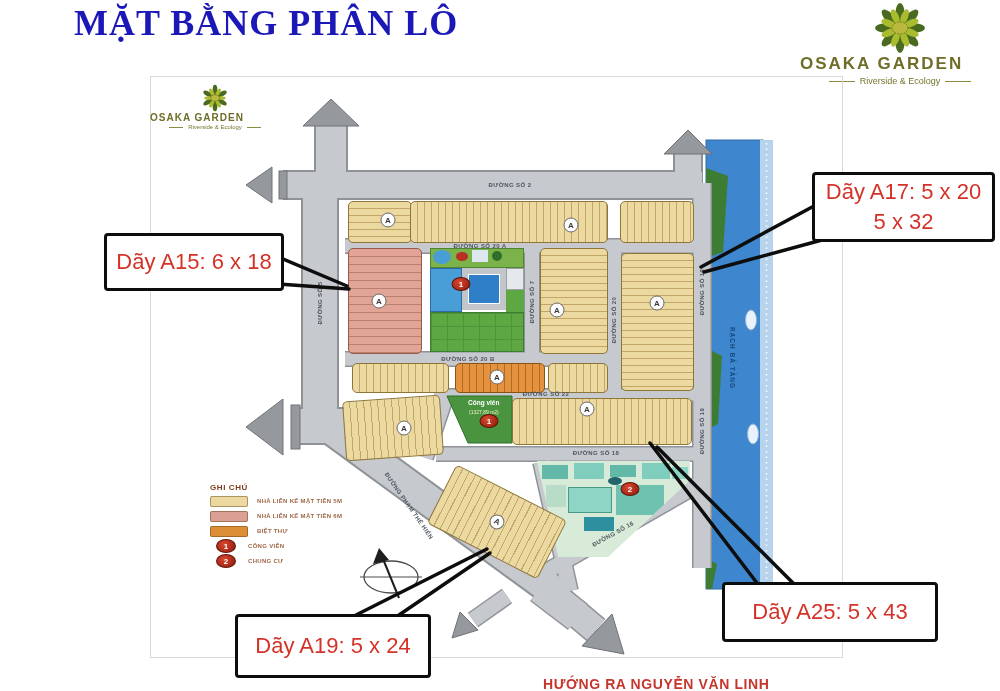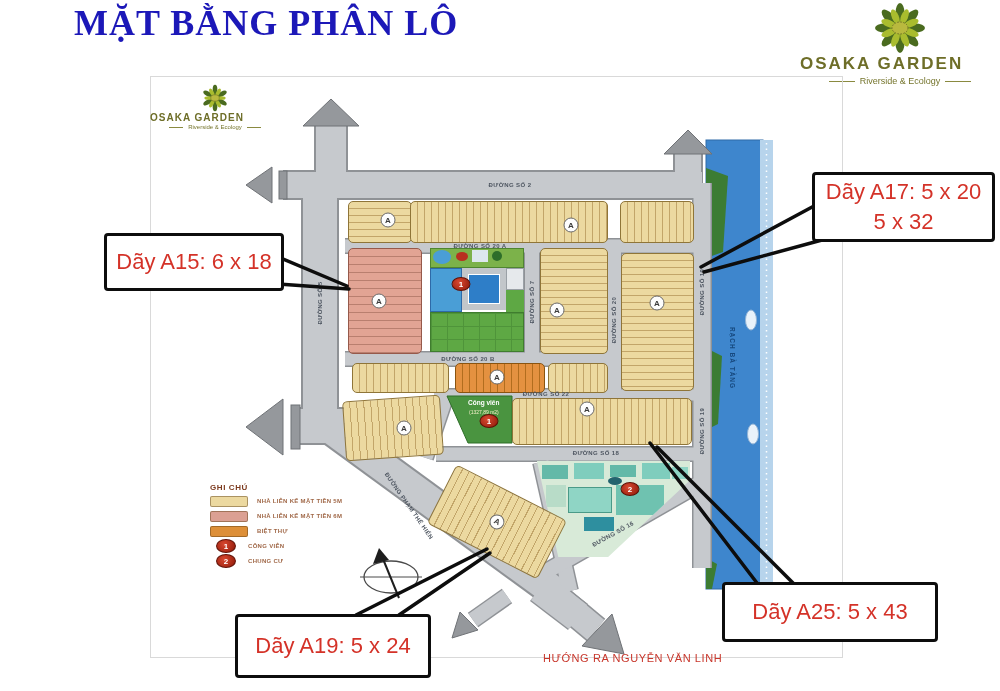--- a/index.html
+++ b/index.html
@@ -42,21 +42,21 @@
           color:#fff;font-size:8px;font-weight:bold;display:flex;align-items:center;justify-content:center;
           transform:translate(-50%,-50%);}
   
   .street{position:absolute;z-index:4;font-size:6px;font-weight:bold;color:#4d5560;letter-spacing:.4px;
           white-space:nowrap;transform:translate(-50%,-50%);}
   .rot-ccw{transform:translate(-50%,-50%) rotate(-90deg);}
   .river-label{position:absolute;z-index:4;font-size:6.5px;font-weight:bold;color:#17497f;letter-spacing:1px;
           white-space:nowrap;transform:translate(-50%,-50%) rotate(90deg);}
   .park-name{position:absolute;z-index:4;color:#ffffff;font-size:6.5px;font-weight:bold;white-space:nowrap;}
   .park-area{position:absolute;z-index:4;color:#f4efc8;font-size:5px;white-space:nowrap;}
-  .exit-label{position:absolute;z-index:4;font-size:11px;font-weight:normal;color:#c8362b;letter-spacing:.6px;white-space:nowrap;}
+  .exit-label{position:absolute;z-index:4;font-size:14px;font-weight:bold;color:#c8362b;letter-spacing:.6px;white-space:nowrap;margin-top:24px;}
   
   .legend{position:absolute;left:210px;top:483px;width:180px;z-index:5;}
   .legend-title{font-size:8px;font-weight:bold;color:#7c3a1e;letter-spacing:.6px;margin-bottom:4px;}
   .legend-row{display:flex;align-items:center;gap:9px;margin-bottom:5px;height:10px;}
   .legend-swatch{width:36px;height:9px;border-radius:2px;border:1px solid rgba(90,60,20,.45);}
   .sw-tan{background:#ecd9a0;}.sw-sal{background:#dba093;}.sw-org{background:#dd8f38;}
   .legend-oval{position:static;transform:none;width:18px;height:12px;margin-left:6px;margin-right:3px;}
   .legend-label{font-size:6px;font-weight:bold;color:#a06848;letter-spacing:.3px;}
   
   .callout{position:absolute;z-index:40;background:#fff;border:3px solid #0d0d0d;border-radius:4px;

